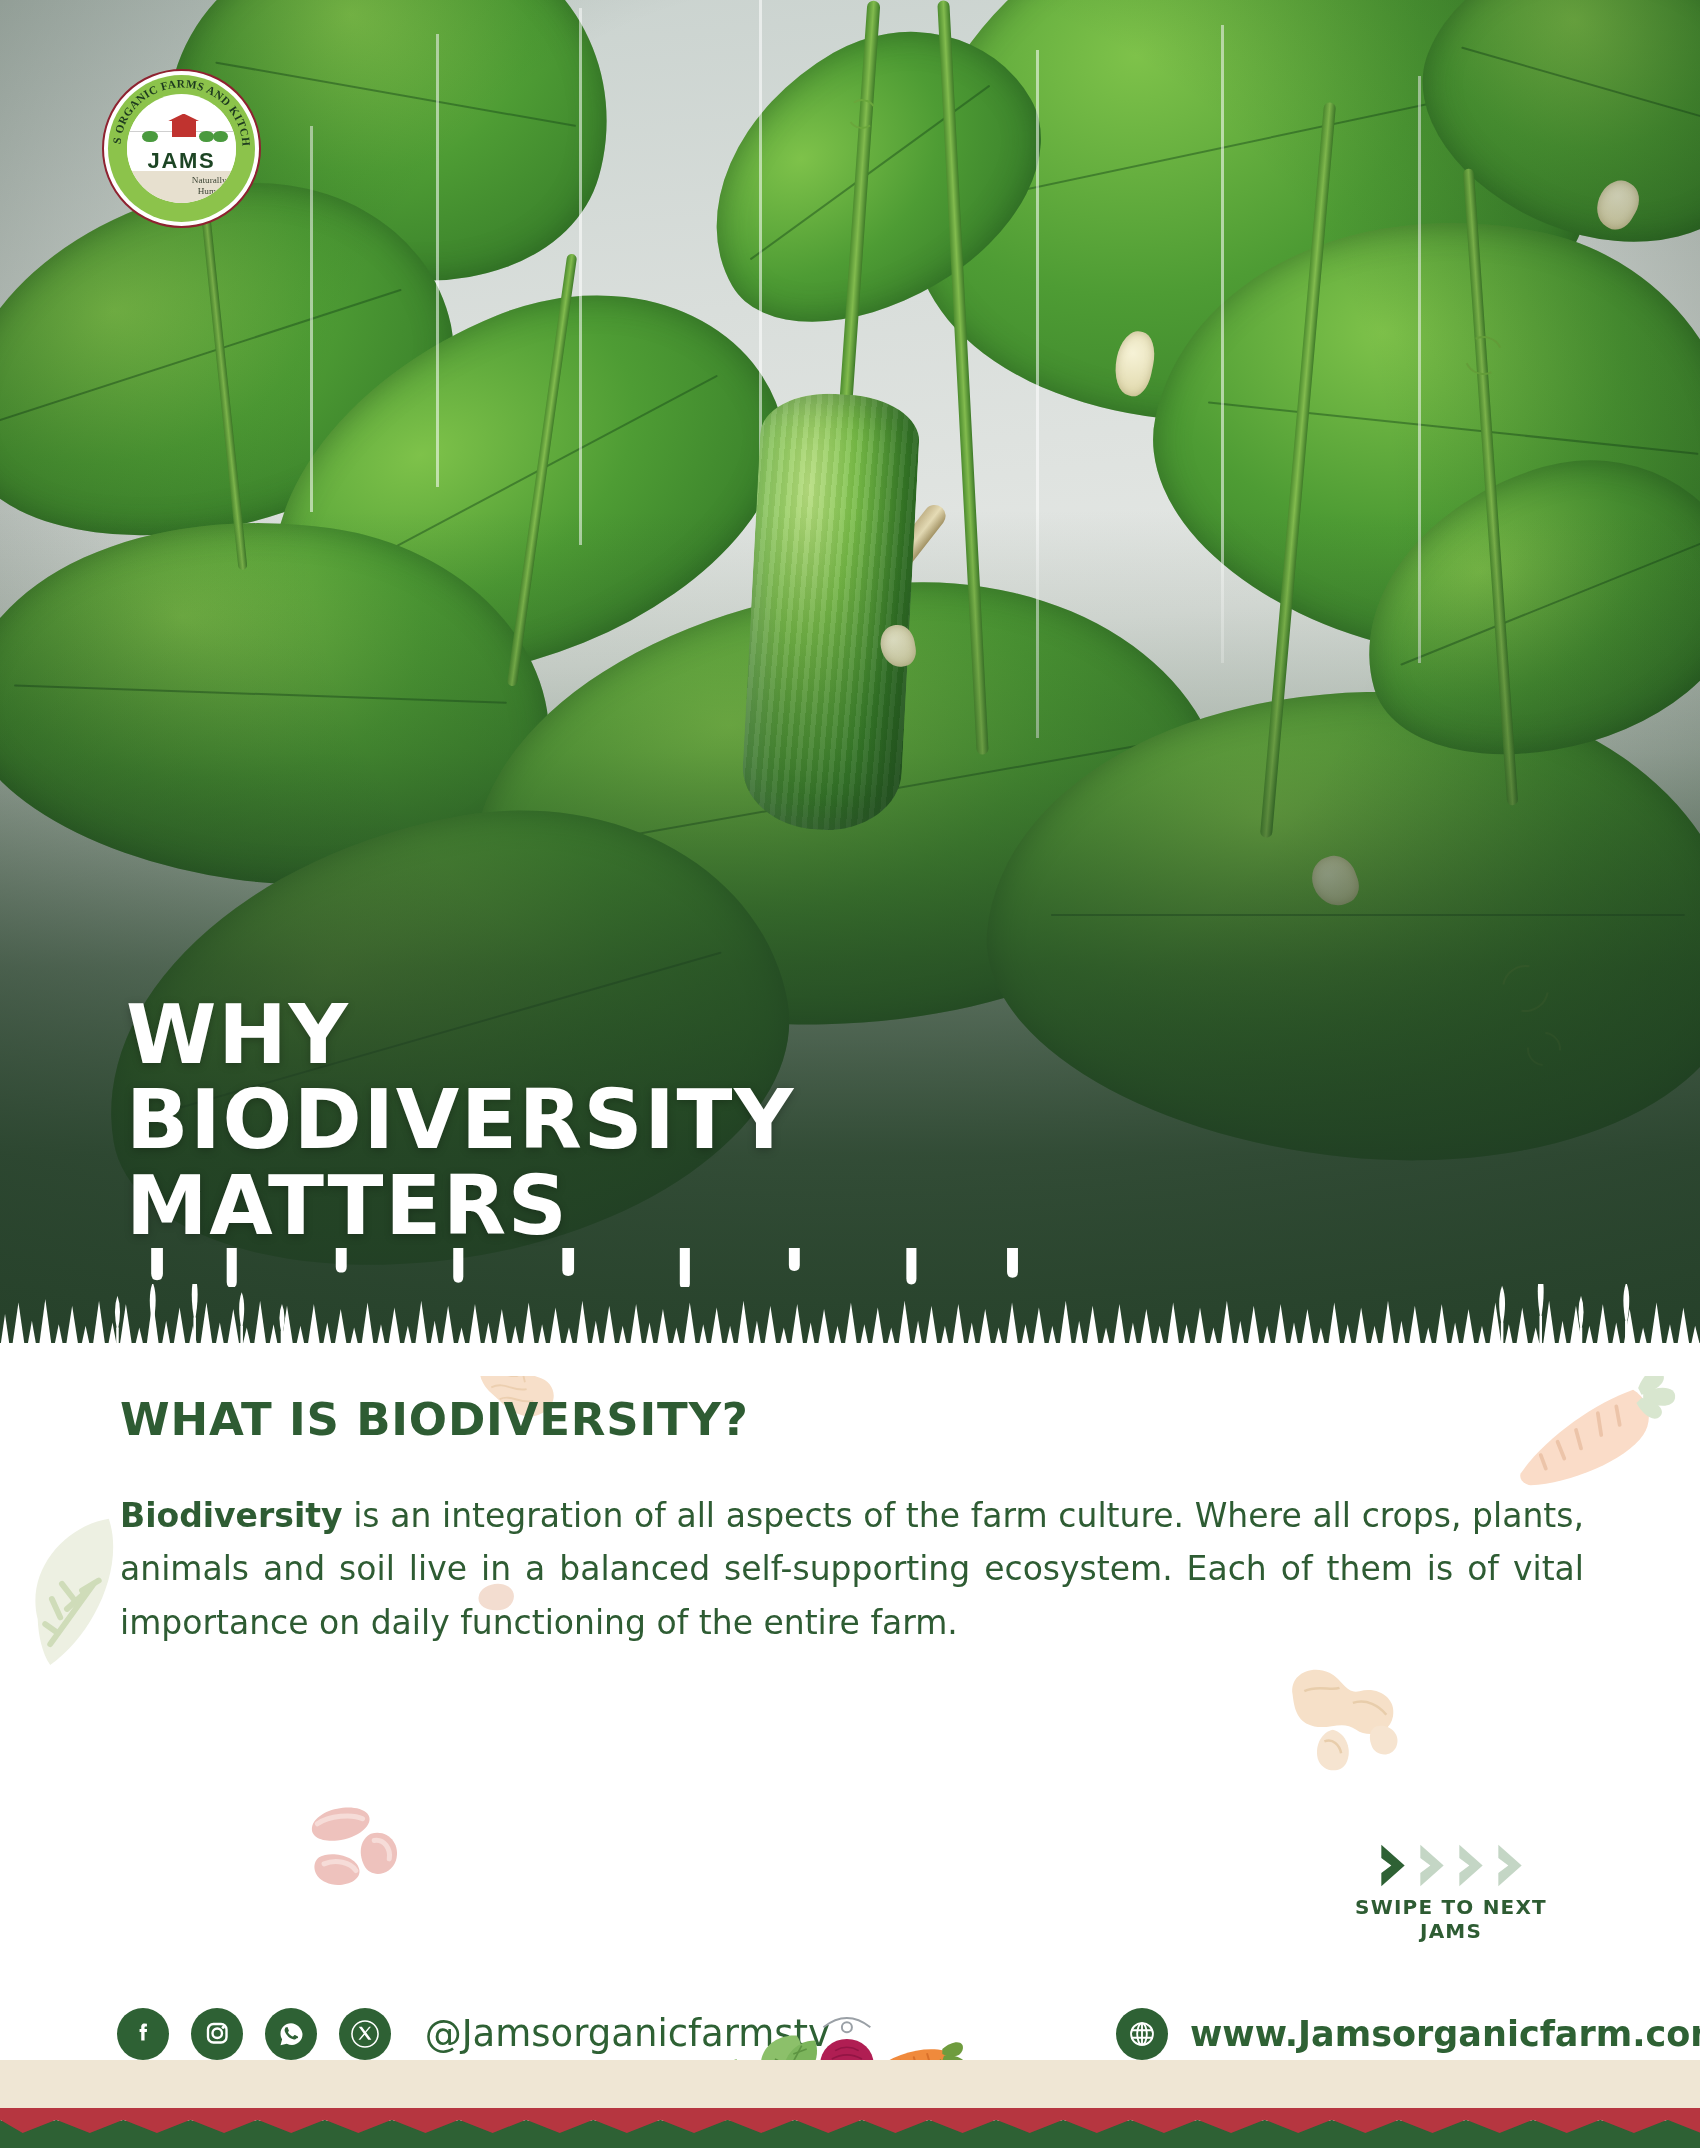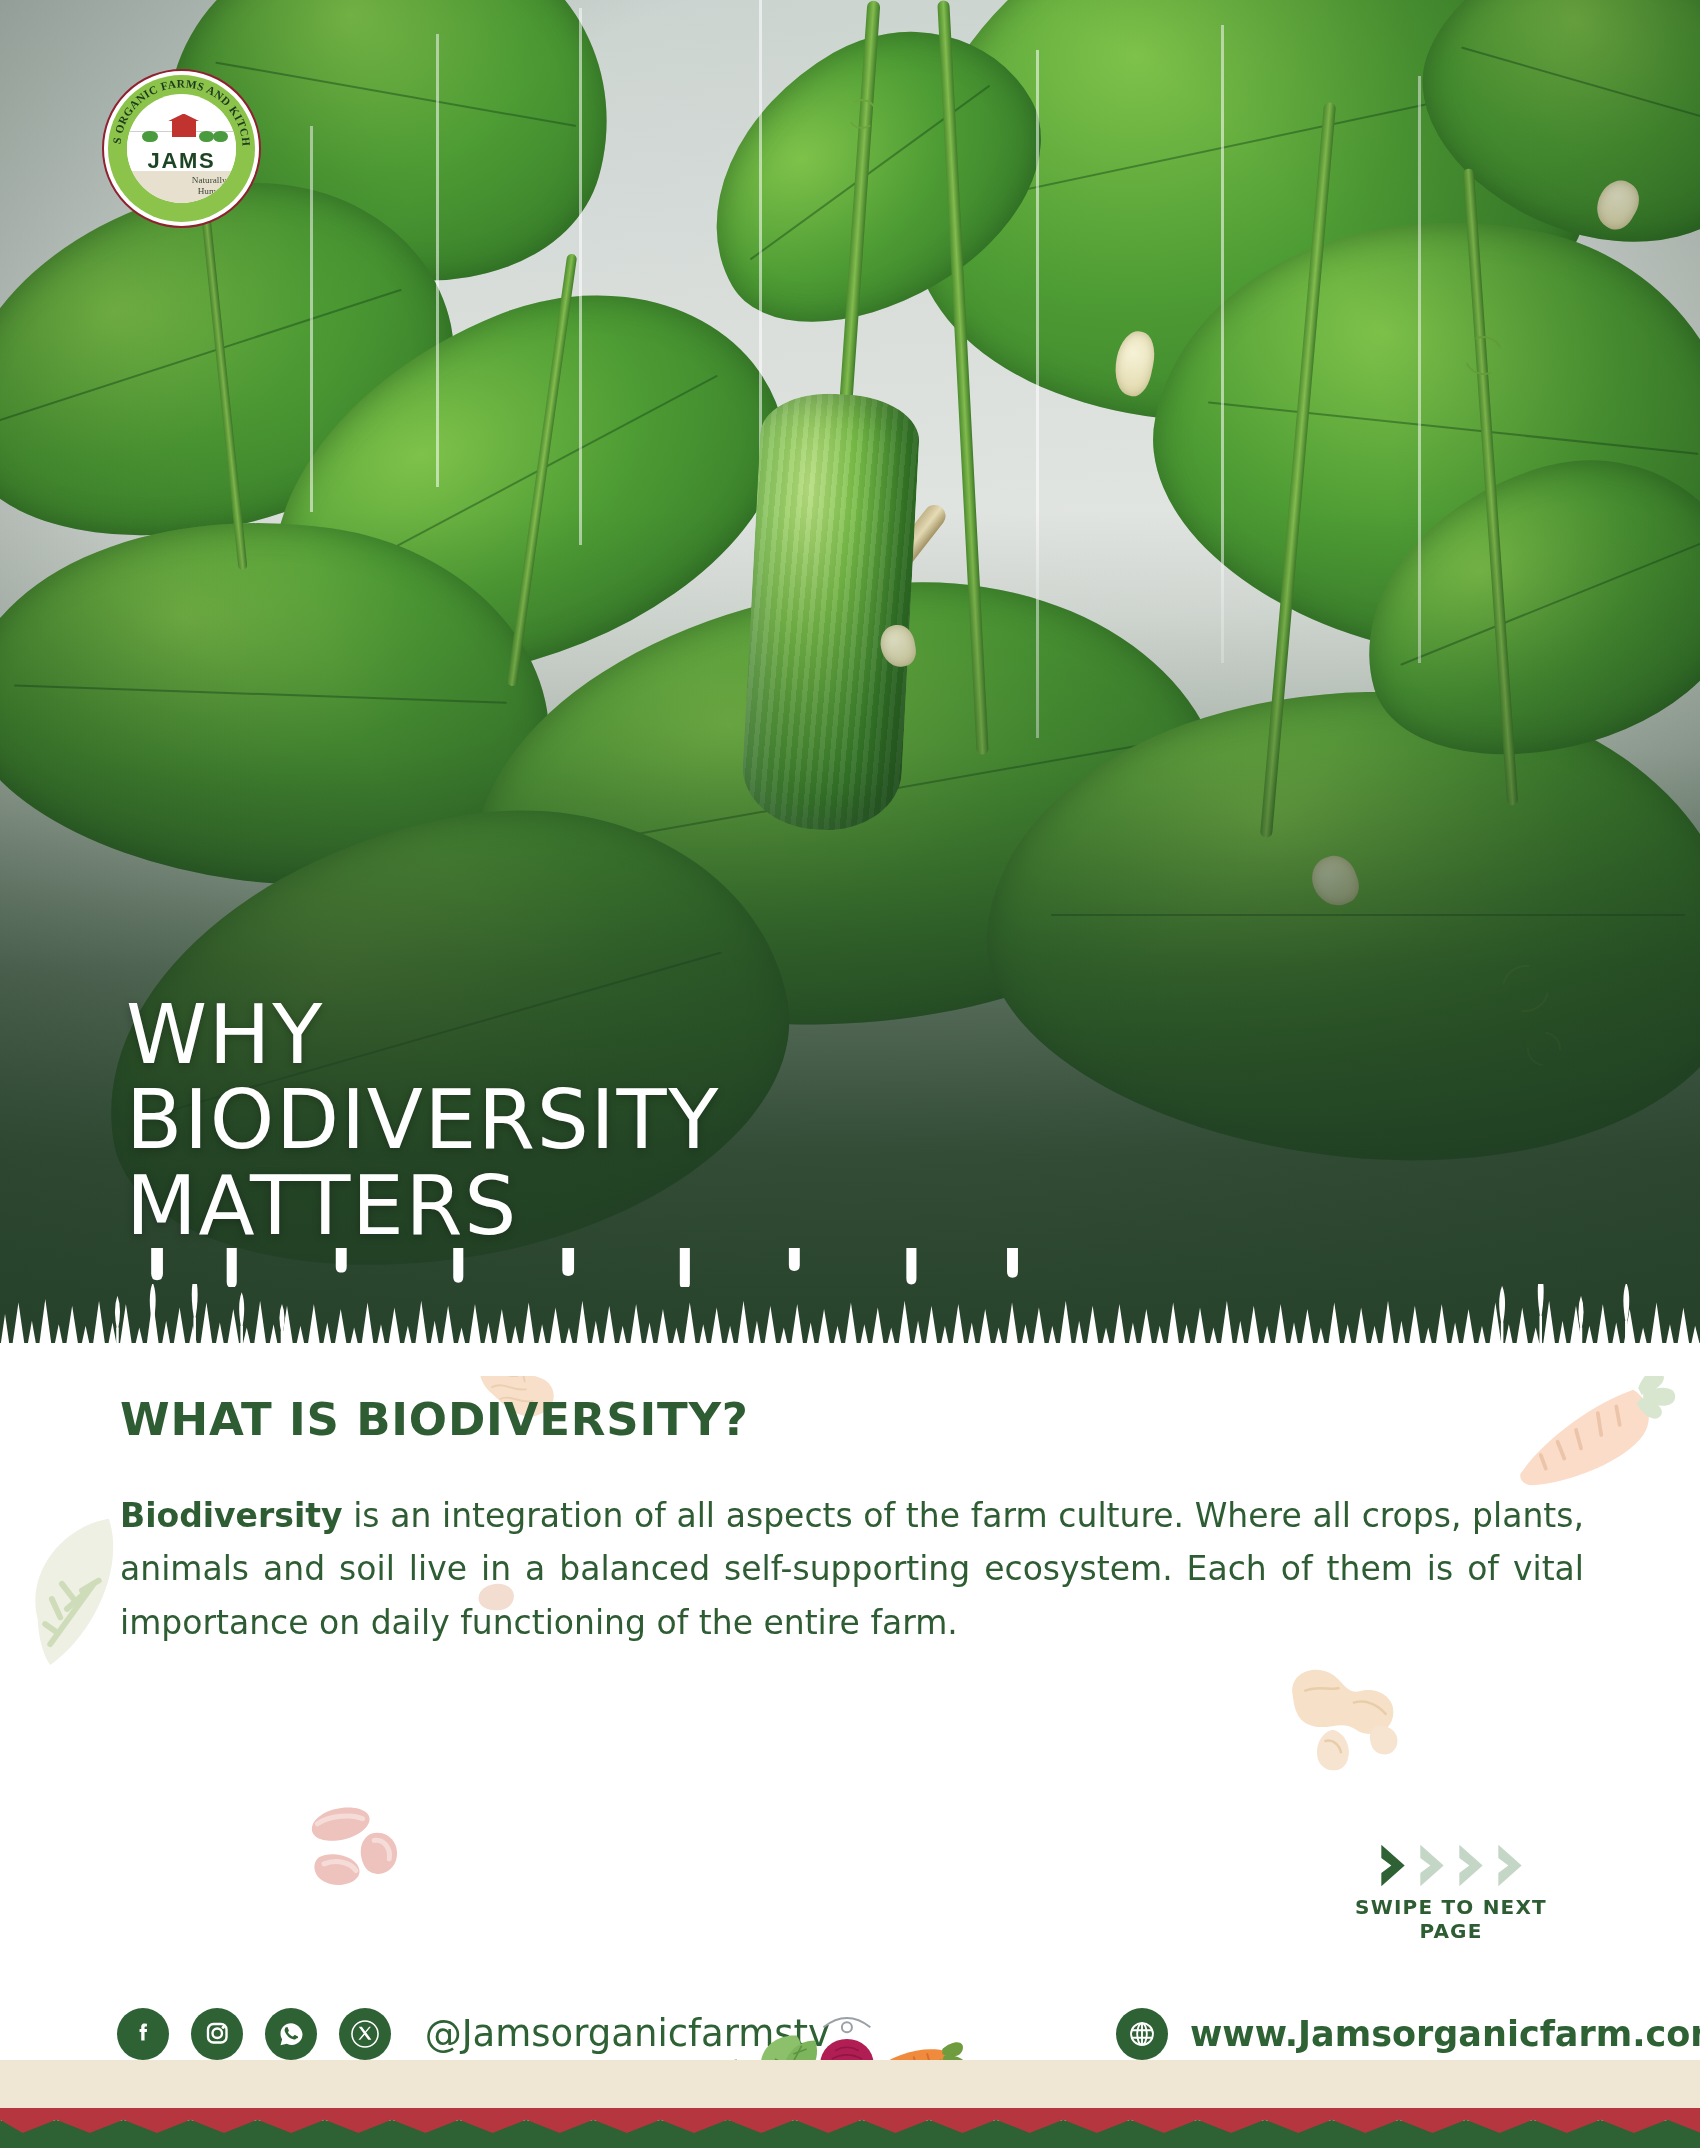--- a/index.html
+++ b/index.html
@@ -77,21 +77,21 @@
   .logo-cream { position:absolute; left:0; top:71%; width:100%; height:29%; background:#e7e0cf; }
   .logo-tag { position:absolute; left:0; top:74%; width:100%; text-align:right; font-family:"Liberation Serif", serif; font-size:9.2px; line-height:1.22; color:#3c4434; }
   .logo-arc, .logo-est { position:absolute; left:0; width:100%; text-align:center; }
   .logo-arc svg, .logo-est svg { overflow:visible; }
 
   
   .title {
     position:absolute; left:126px; top:992px; width:923px;
     color:#ffffff;
     font-family:"DejaVu Sans", sans-serif;
-    font-weight:normal;
+    font-weight:bold;
     font-size:82px;
     line-height:1.04;
     letter-spacing:1.7px;
     text-transform:uppercase;
     text-shadow:0 1.7px 8.4px rgba(0,0,0,.25);
   }
   .title-line { display:block; position:relative; }
   .drips { position:absolute; left:0; top:100%; width:100%; height:39px; pointer-events:none; }
 
   
@@ -499,21 +499,21 @@
         <svg width="34" height="45" viewBox="0 0 40 54">
             <path d="M6 2 L34 27 L6 52 L6 36 L18 27 L6 18 Z" fill="#c4d6c5"></path>
           </svg>
         <svg width="34" height="45" viewBox="0 0 40 54">
             <path d="M6 2 L34 27 L6 52 L6 36 L18 27 L6 18 Z" fill="#c4d6c5"></path>
           </svg>
         <svg width="34" height="45" viewBox="0 0 40 54">
             <path d="M6 2 L34 27 L6 52 L6 36 L18 27 L6 18 Z" fill="#c4d6c5"></path>
           </svg>
       </div>
-      <div class="swipe-label">SWIPE TO NEXT  PAGE</div>
+      <div class="swipe-label">SWIPE TO NEXT  JAMS</div>
     </div>
   </div>
 
   <div class="footer">
 
     <div class="social">
       <div class="sicon">
         <svg width="28.5" height="28.5" viewBox="0 0 24 24">
             <path fill="#ffffff" d="M15.2 8.4h-2.1V7.1c0-.6.4-.8.7-.8h1.3V3.9l-2-.01c-2.3 0-2.8 1.7-2.8 2.8v1.7H8.9v2.5h1.4v7.2h2.8v-7.2h1.9l.2-2.5z"></path>
           </svg>

